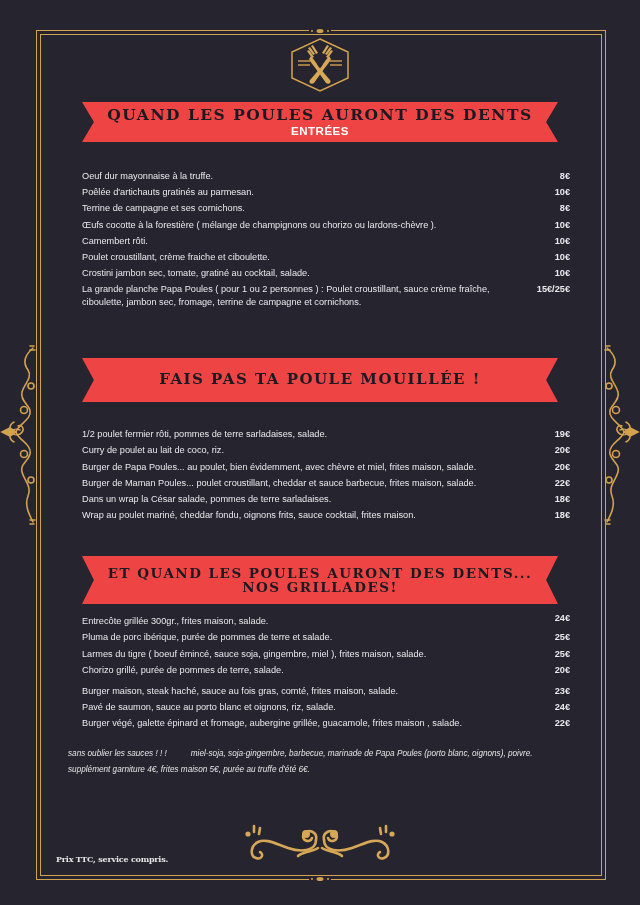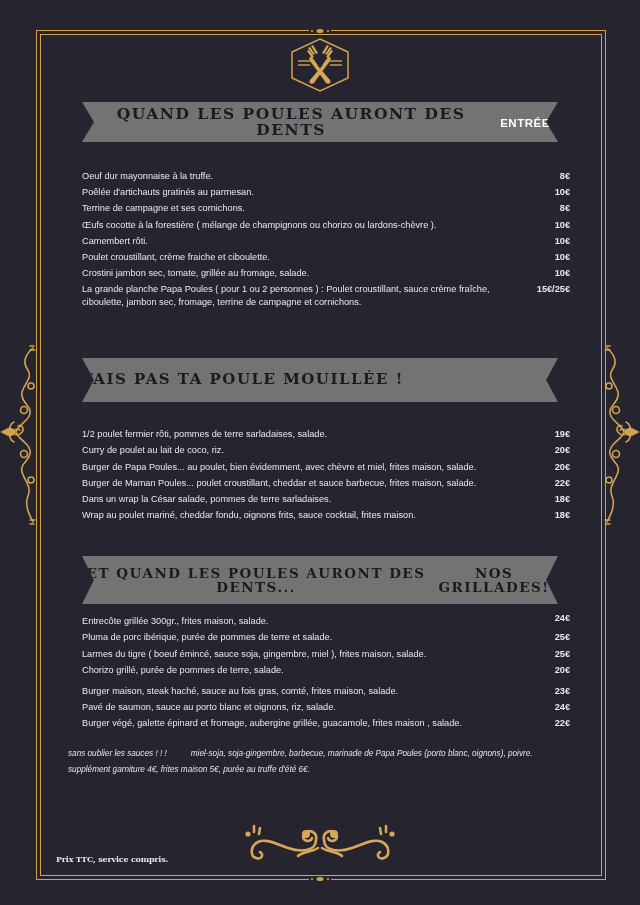--- a/index.html
+++ b/index.html
@@ -20,23 +20,23 @@
     .frame-knot svg { display: block; }
 
     .side-ornament { position: absolute; top: 340px; width: 40px; height: 190px; }
     .side-ornament.left { left: 0; }
     .side-ornament.right { left: 600px; }
 
     .logo { position: absolute; left: 288px; top: 36px; width: 64px; height: 58px; }
 
     .banner {
       position: absolute; left: 82px; width: 476px;
-      background: #737373;
+      background: #ef4444;
       clip-path: polygon(0 0, 100% 0, 97.5% 50%, 100% 100%, 0 100%, 2.5% 50%);
-      display: flex; flex-direction: row; align-items: center; 
+      display: flex; flex-direction: column; align-items: center; justify-content: center;
       box-shadow: 0 2px 3px rgba(0,0,0,0.4);
     }
     .banner-title {
       font-family: "DejaVu Serif", serif; font-weight: bold; color: #1b1a22;
       letter-spacing: 1.5px; text-align: center; line-height: 1.05;
     }
     .banner-sub {
       font-family: "Liberation Sans", sans-serif; font-weight: bold; color: #ffffff;
       font-size: 11.5px; letter-spacing: 0.5px; margin-top: 1px;
     }
@@ -161,21 +161,21 @@
     </div>
   <div class="menu-item" style="margin-bottom:4.2px;">
       <span class="desc">Camembert rôti.</span>
       <span class="price">10€</span>
     </div>
   <div class="menu-item" style="margin-bottom:4.2px;">
       <span class="desc">Poulet croustillant, crème fraiche et ciboulette.</span>
       <span class="price">10€</span>
     </div>
   <div class="menu-item" style="margin-bottom:4.2px;">
-      <span class="desc">Crostini jambon sec, tomate, grillée au fromage, salade.</span>
+      <span class="desc">Crostini jambon sec, tomate, gratiné au cocktail, salade.</span>
       <span class="price">10€</span>
     </div>
   <div class="menu-item" style="line-height:13px;">
       <span class="desc" style="padding-right:40px;">La grande planche Papa Poules ( pour 1 ou 2 personnes ) : Poulet croustillant, sauce crème fraîche, ciboulette, jambon sec, fromage, terrine de campagne et cornichons.</span>
       <span class="price">15€/25€</span>
     </div>
 </div>
 
 <div class="banner" style="top:358px; height:44px;">
   <div class="banner-title" style="font-size:15px;">FAIS PAS TA POULE MOUILLÉE !</div>

